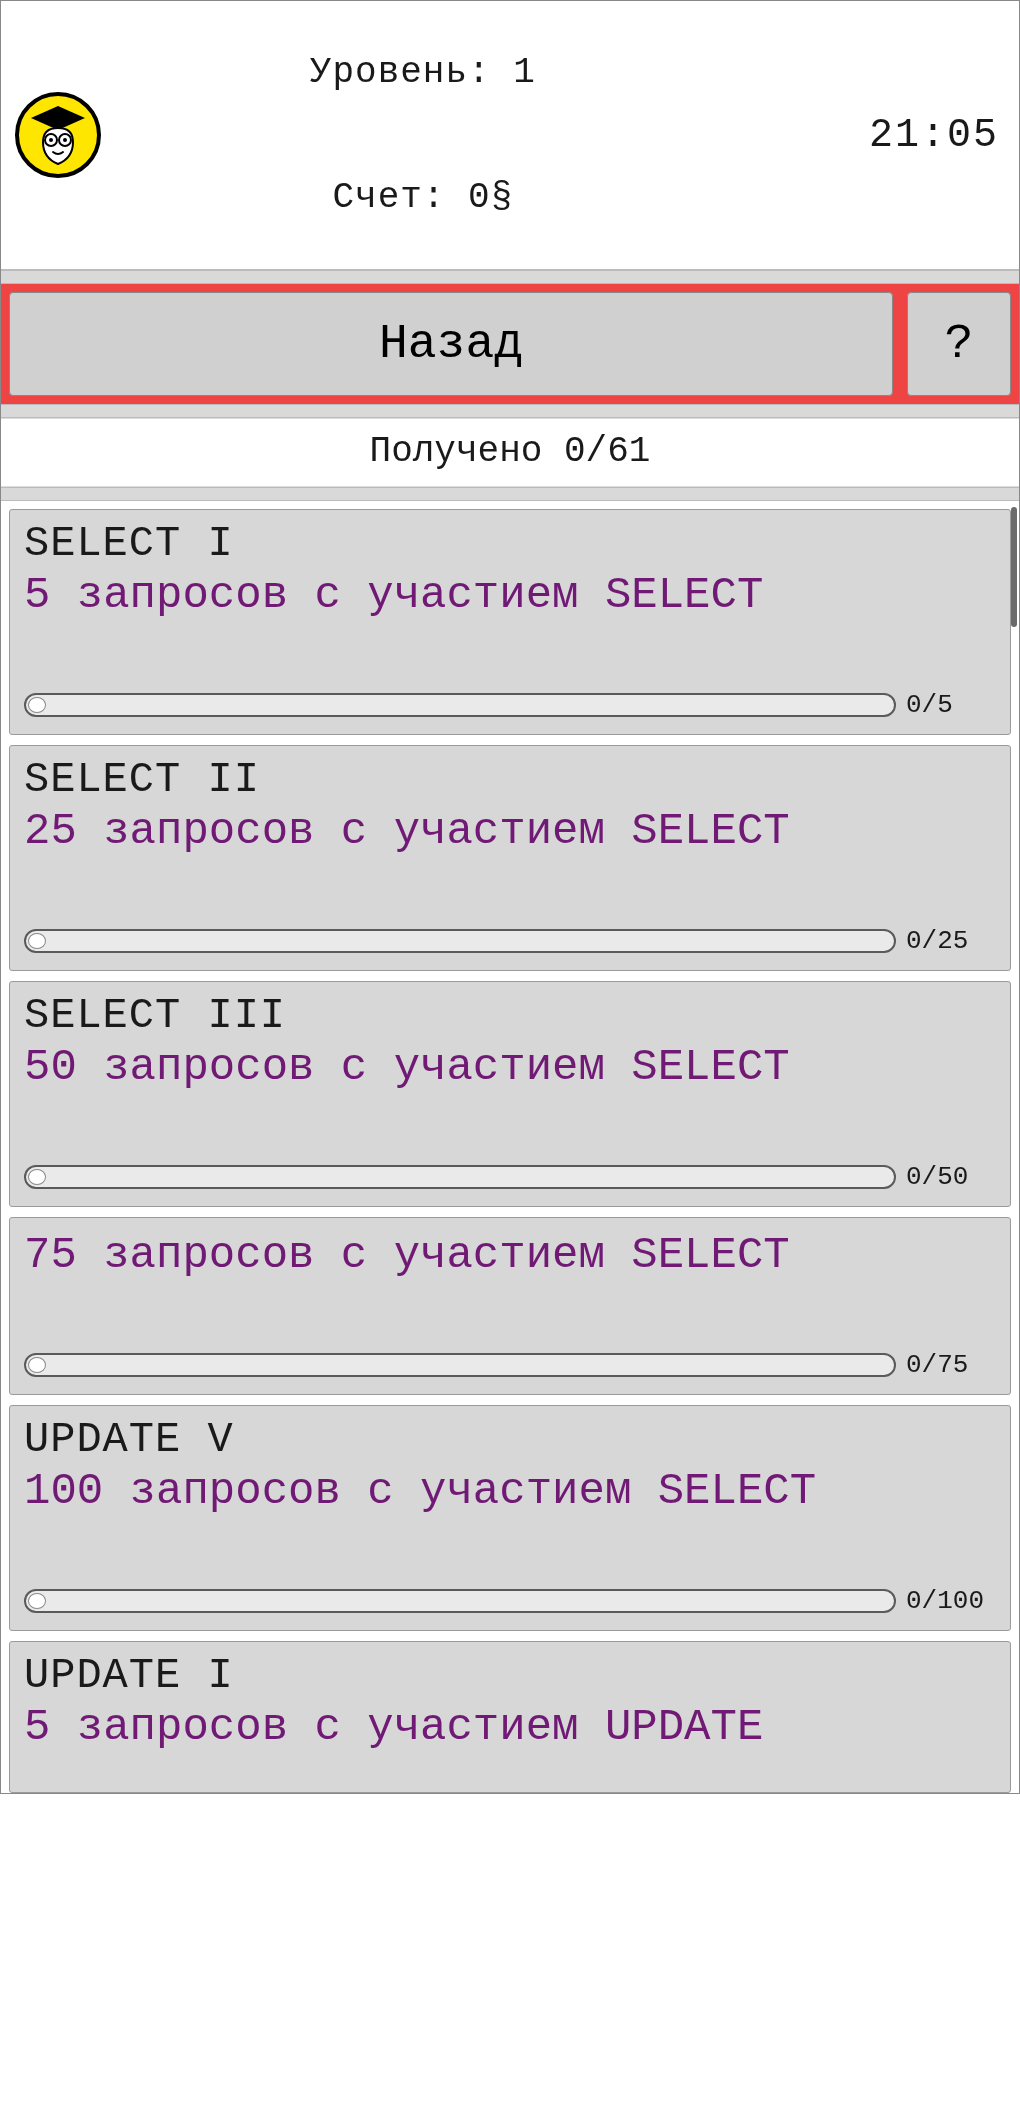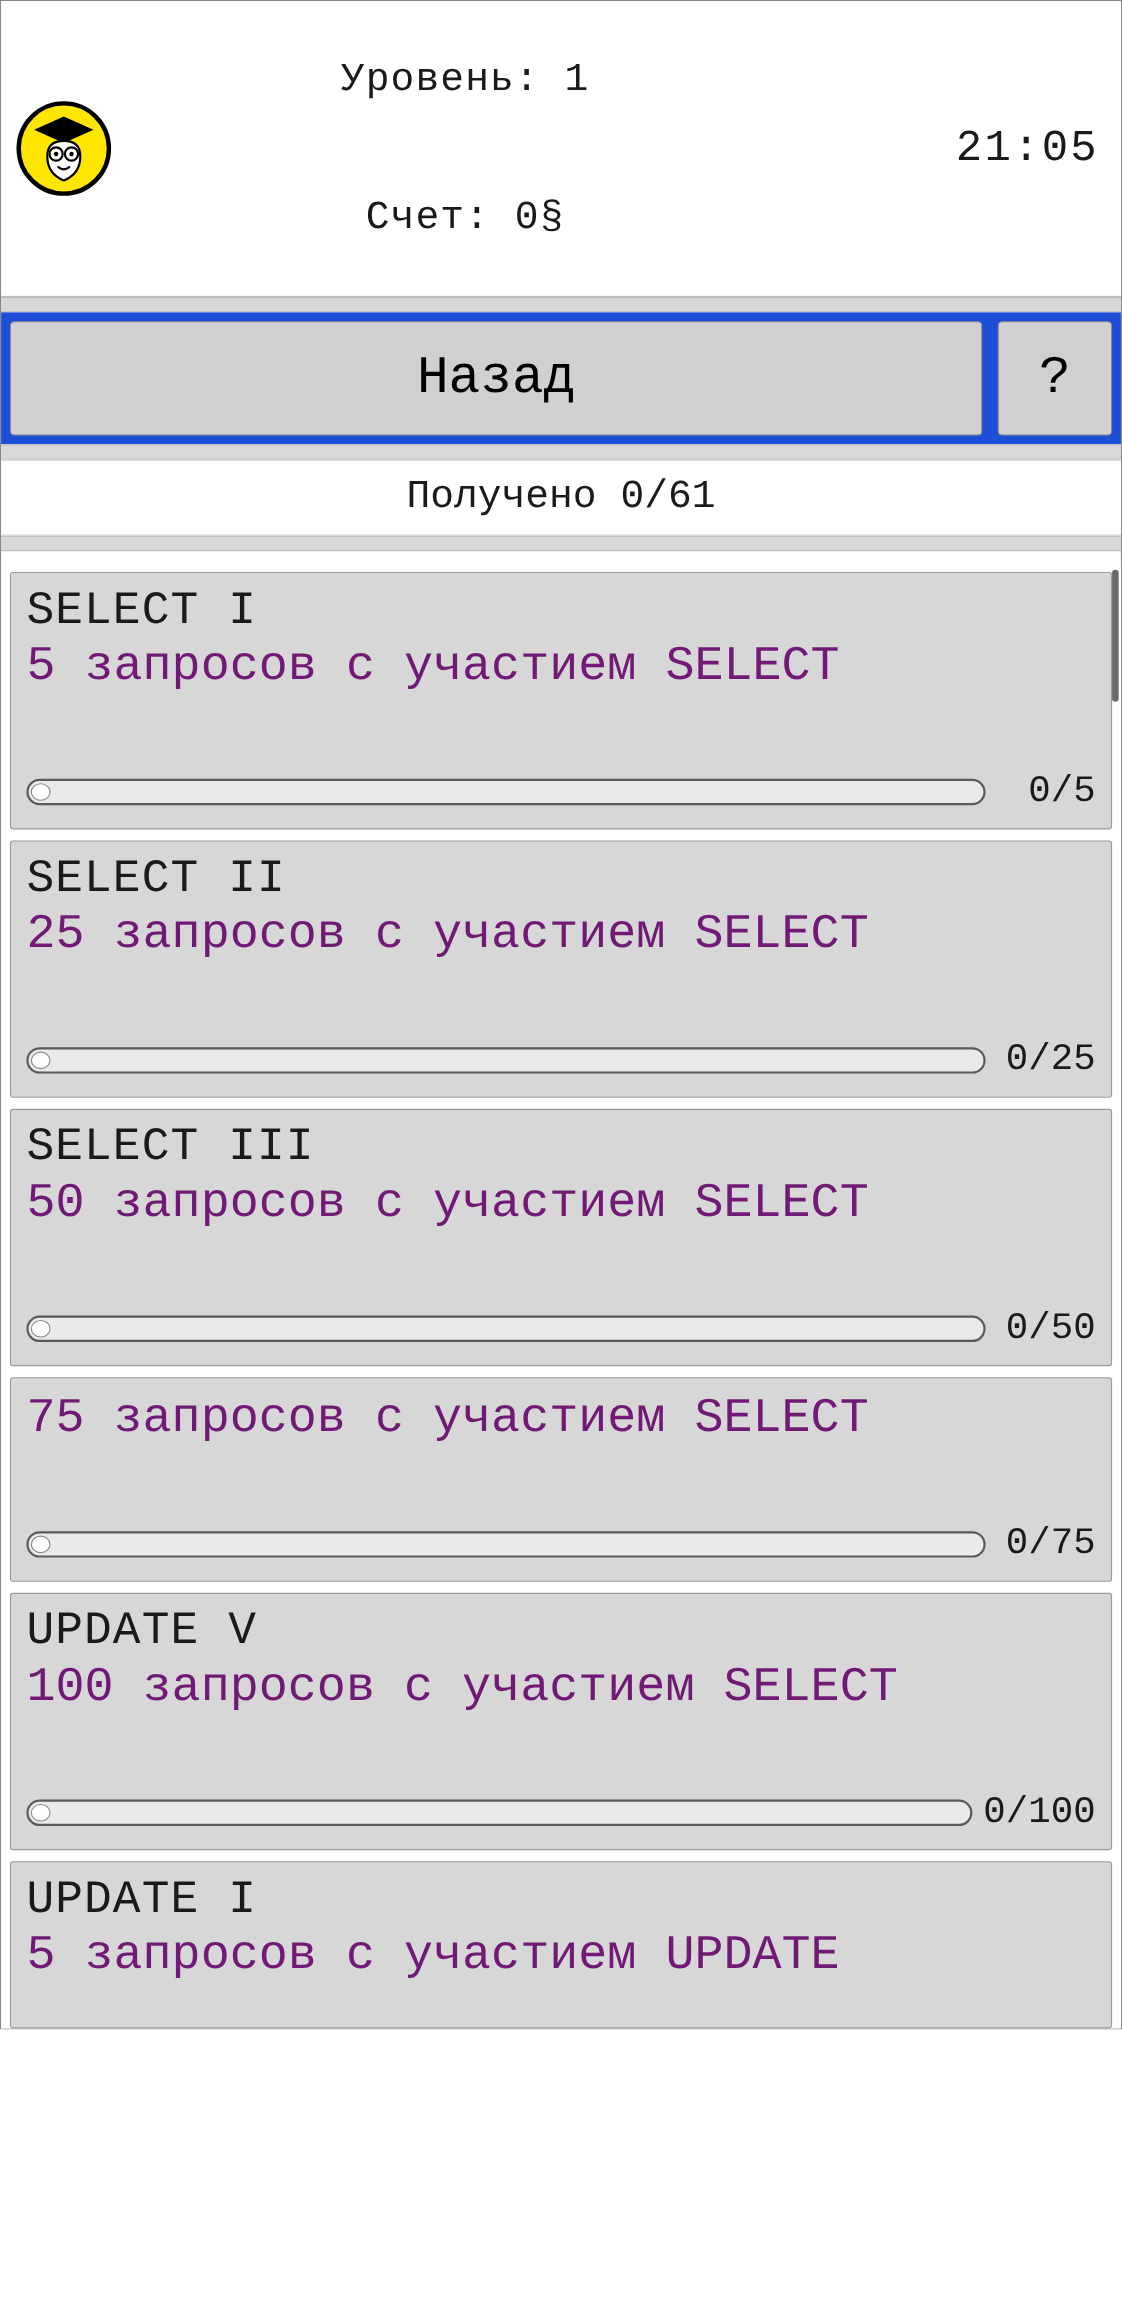--- a/index.html
+++ b/index.html
@@ -61,21 +61,21 @@
     background: #d9d9d9;
     border-top: 1px solid #bbb;
     border-bottom: 1px solid #bbb;
   }
 
   
   .toolbar {
     display: flex;
     gap: 14px;
     padding: 8px;
-    background: #1d4ed8;
+    background: #ef4444;
   }
   .btn {
     background: #d0d0d0;
     border: 1px solid #888;
     border-radius: 4px;
     font-family: inherit;
     cursor: pointer;
     display: flex;
     align-items: center;
     justify-content: center;
@@ -99,21 +99,20 @@
     padding: 12px 0 14px;
     border-top: 1px solid #ddd;
     border-bottom: 1px solid #ddd;
     background: #ffffff;
     white-space: pre;
   }
 
   
   .list-wrap {
     position: relative;
-    margin-top: 11px;
   }
   .list {
     display: flex;
     flex-direction: column;
     gap: 10px;
     padding: 8px 8px 0 8px;
     background: #fff;
   }
   .scroll-indicator {
     position: absolute;
@@ -158,24 +157,24 @@
   }
   .progress-thumb {
     position: absolute;
     left: 2px; top: 2px;
     width: 18px; height: 16px;
     background: #ffffff;
     border: 1px solid #888;
     border-radius: 50%;
   }
   .progress-label {
-    font-size: 34px;
+    font-size: 26px;
     white-space: pre;
     min-width: 90px;
-    text-align: right;
+    text-align: left;
   }
   .card-partial { padding-bottom: 40px; }
 </style>
 </head>
 <body>
 
 <div class="root">
 
   <div class="header">
     <div class="avatar">

